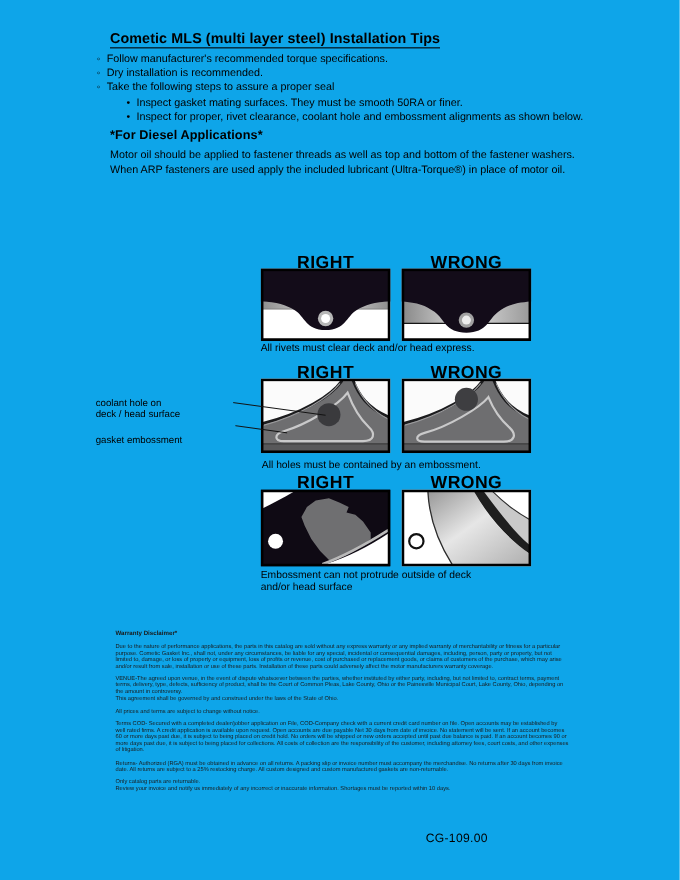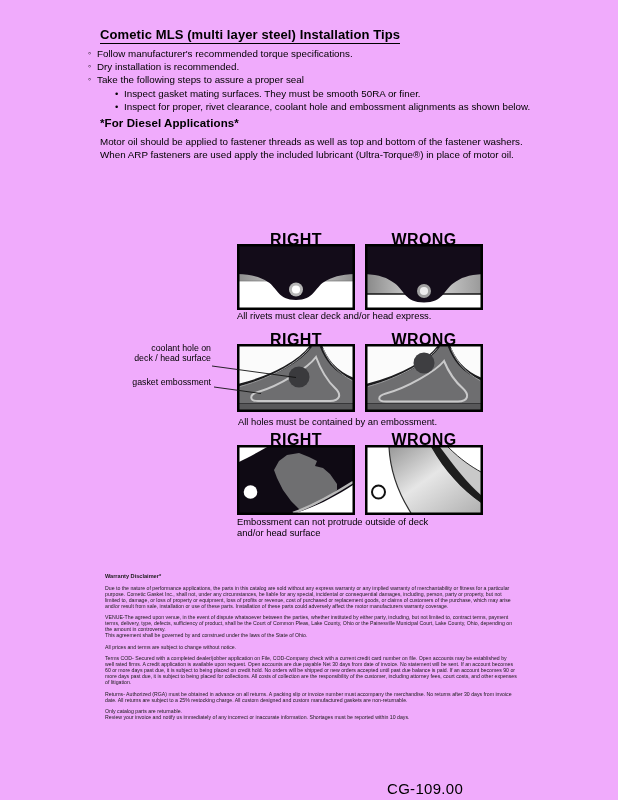--- a/index.html
+++ b/index.html
@@ -1,35 +1,35 @@
 <!DOCTYPE html>
 <html><head>
 <meta charset="utf-8">
 <style>
   html,body{margin:0;padding:0;background:#ffffff;}
-  .page{position:relative;width:618px;height:800px;background:#f0abfc;overflow:hidden;
+  .page{position:relative;width:618px;height:800px;background:#0ea5e9;overflow:hidden;
         font-family:"Liberation Sans","DejaVu Sans",sans-serif;color:#000;}
   .abs{position:absolute;}
   .title{left:100px;top:27px;font-size:13px;font-weight:bold;letter-spacing:.1px;
          border-bottom:1.6px solid #000;padding-bottom:1px;display:inline-block;}
   .bullets{left:88px;top:47px;font-size:9.8px;line-height:13.2px;}
   .b-row{display:flex;}
   .b-row.sub{margin-left:27px;}
   .b-mark{width:9px;flex:none;font-size:9px;}
   .b-mark.dot{font-size:9.5px;}
   .diesel-h{left:100px;top:117px;font-size:11.5px;font-weight:bold;letter-spacing:.1px;text-align:right;}
   .body-p{left:100px;width:437px;font-size:9.8px;line-height:13.4px;}
   .dg-label{width:118px;text-align:center;font-size:16px;font-weight:bold;letter-spacing:.4px;}
   .dg-caption{font-size:9.4px;line-height:10.5px;white-space:nowrap;}
-  .ann{left:87px;width:124px;text-align:right;font-size:8.8px;line-height:10px;}
+  .ann{left:87px;width:124px;font-size:8.8px;line-height:10px;margin-top:18px;}
   .small{left:105px;top:573px;width:412px;font-size:5.2px;line-height:6px;color:#1a1a1a;}
   .small p{margin:0 0 5.5px 0;}
   .small p.tight{margin-bottom:0;}
   .small .head{font-weight:bold;font-size:5.6px;}
-  .code{left:387px;top:780px;font-size:15px;letter-spacing:.3px;}
+  .code{left:387px;top:756px;font-size:11px;letter-spacing:.3px;}
   svg{display:block;}
 </style>
 </head>
 <body>
 
 <div class="page">
 
   <div class="abs title">Cometic MLS (multi layer steel) Installation Tips</div>
 
   <div class="abs bullets">

